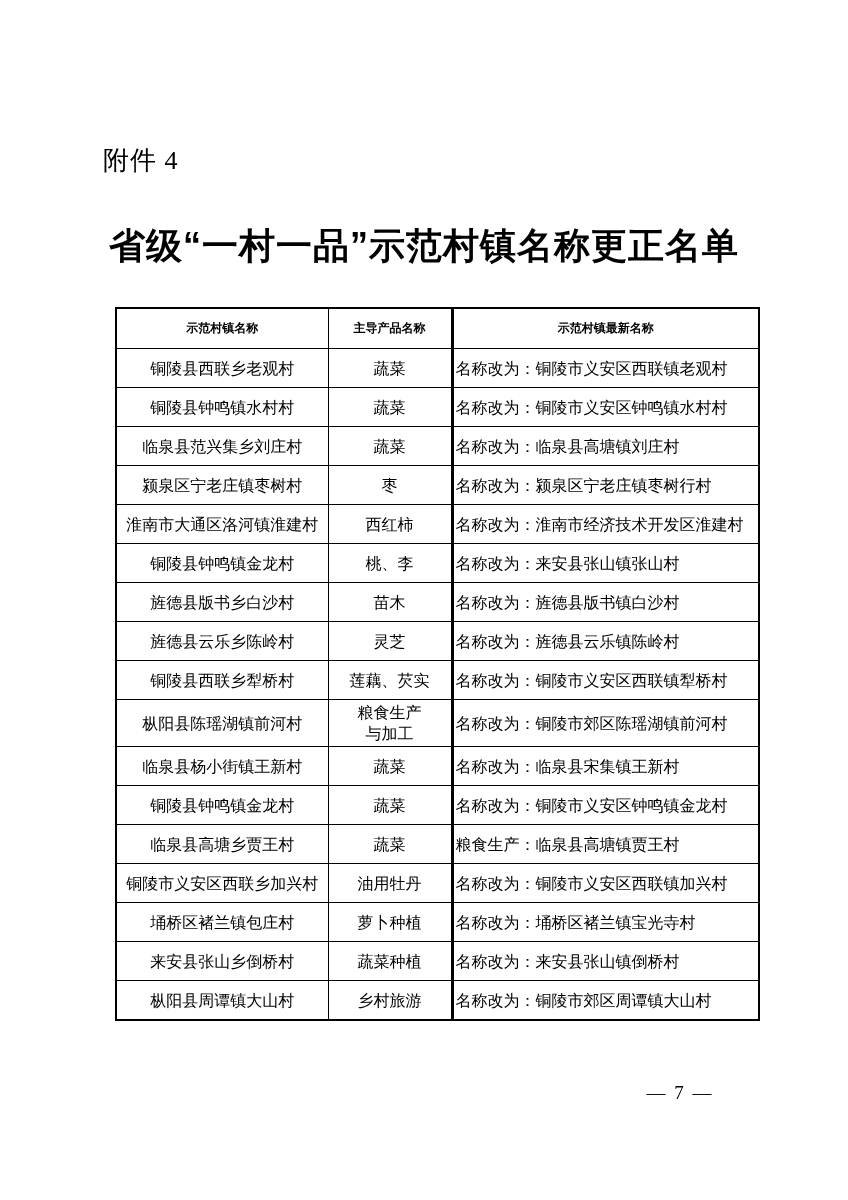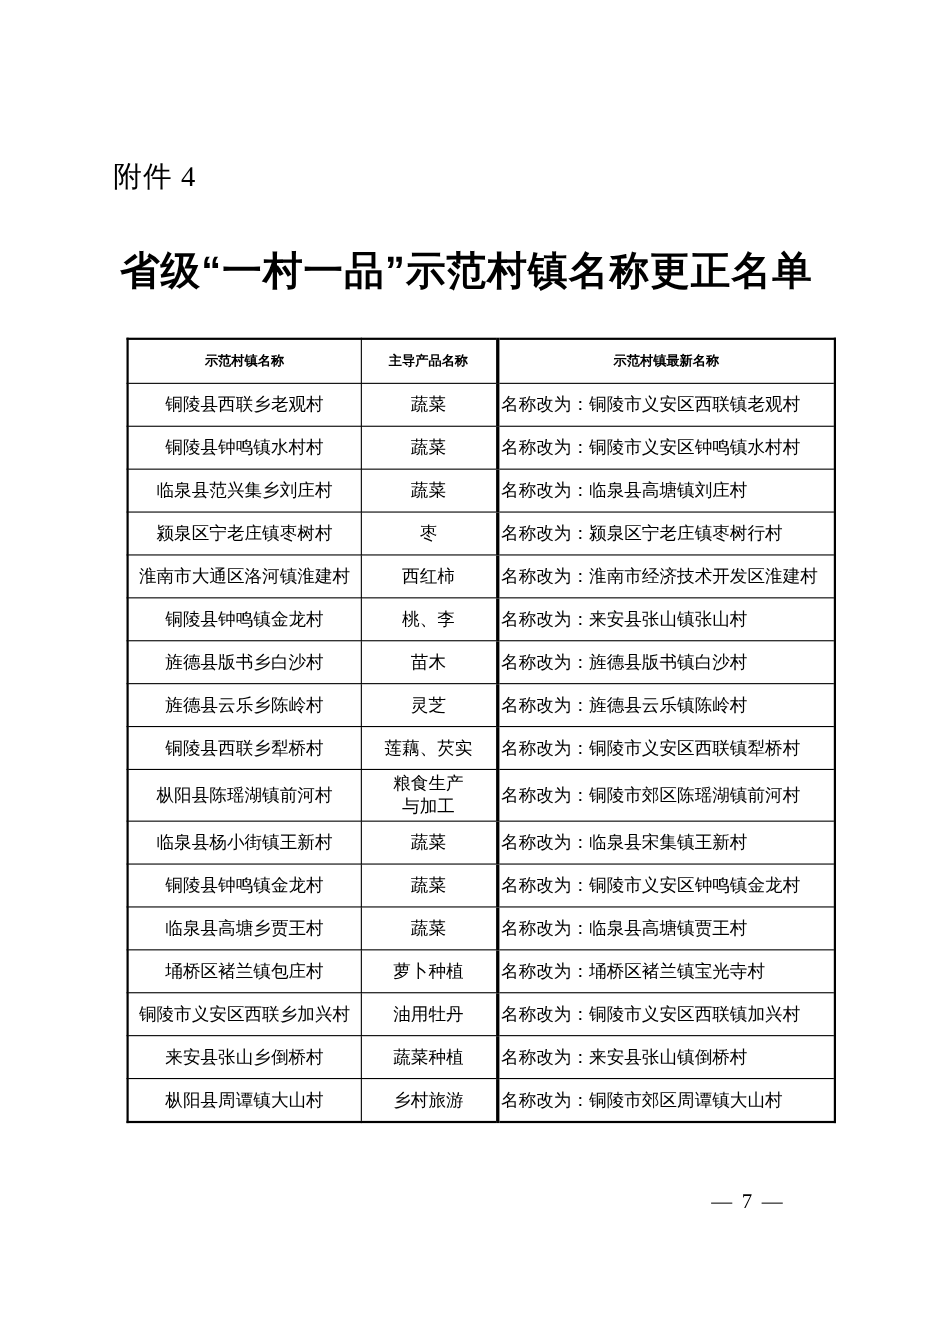--- a/index.html
+++ b/index.html
@@ -175,36 +175,36 @@
 
   <tr>
     <td class="c1">铜陵县钟鸣镇金龙村</td>
     <td class="c2">蔬菜</td>
     <td class="c3">名称改为：铜陵市义安区钟鸣镇金龙村</td>
   </tr>
 
   <tr>
     <td class="c1">临泉县高塘乡贾王村</td>
     <td class="c2">蔬菜</td>
-    <td class="c3">名称改为：临泉县高塘镇贾王村</td>
+    <td class="c3">粮食生产：临泉县高塘镇贾王村</td>
+  </tr>
+
+  <tr>
+    <td class="c1">铜陵市义安区西联乡加兴村</td>
+    <td class="c2">油用牡丹</td>
+    <td class="c3">名称改为：铜陵市义安区西联镇加兴村</td>
   </tr>
 
   <tr>
     <td class="c1">埇桥区褚兰镇包庄村</td>
     <td class="c2">萝卜种植</td>
     <td class="c3">名称改为：埇桥区褚兰镇宝光寺村</td>
   </tr>
 
   <tr>
-    <td class="c1">铜陵市义安区西联乡加兴村</td>
-    <td class="c2">油用牡丹</td>
-    <td class="c3">名称改为：铜陵市义安区西联镇加兴村</td>
-  </tr>
-
-  <tr>
     <td class="c1">来安县张山乡倒桥村</td>
     <td class="c2">蔬菜种植</td>
     <td class="c3">名称改为：来安县张山镇倒桥村</td>
   </tr>
 
   <tr>
     <td class="c1">枞阳县周谭镇大山村</td>
     <td class="c2">乡村旅游</td>
     <td class="c3">名称改为：铜陵市郊区周谭镇大山村</td>
   </tr>

